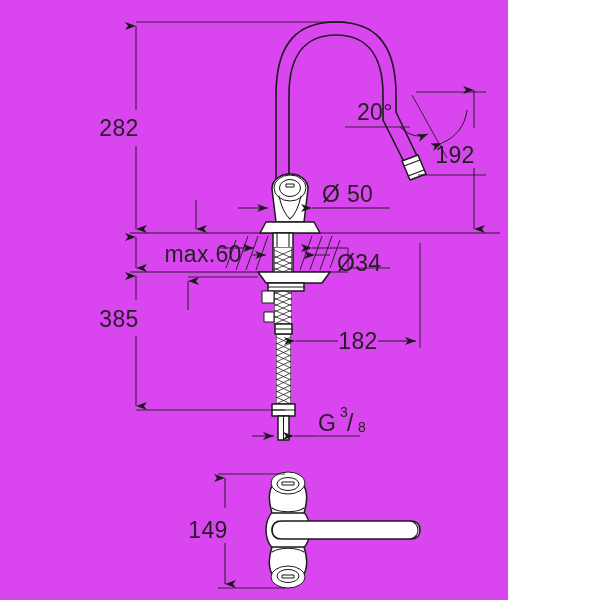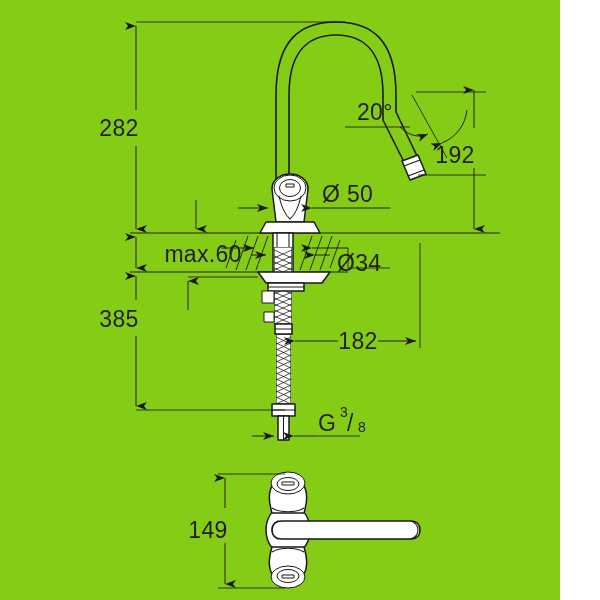--- a/index.html
+++ b/index.html
@@ -8,23 +8,23 @@
     background: #ffffff;
   }
   body {
     width: 600px;
     height: 600px;
     overflow: hidden;
     font-family: "Liberation Sans", sans-serif;
   }
   #drawing-root {
     position: relative;
-    width: 560px;
+    width: 508px;
     height: 600px;
-    background: #84cc16;
+    background: #d946ef;
   }
   svg#tech-drawing {
     display: block;
     width: 600px;
     height: 600px;
   }
   .obj-line {
     fill: none;
     stroke: #1a1a1a;
     stroke-width: 1.6;

